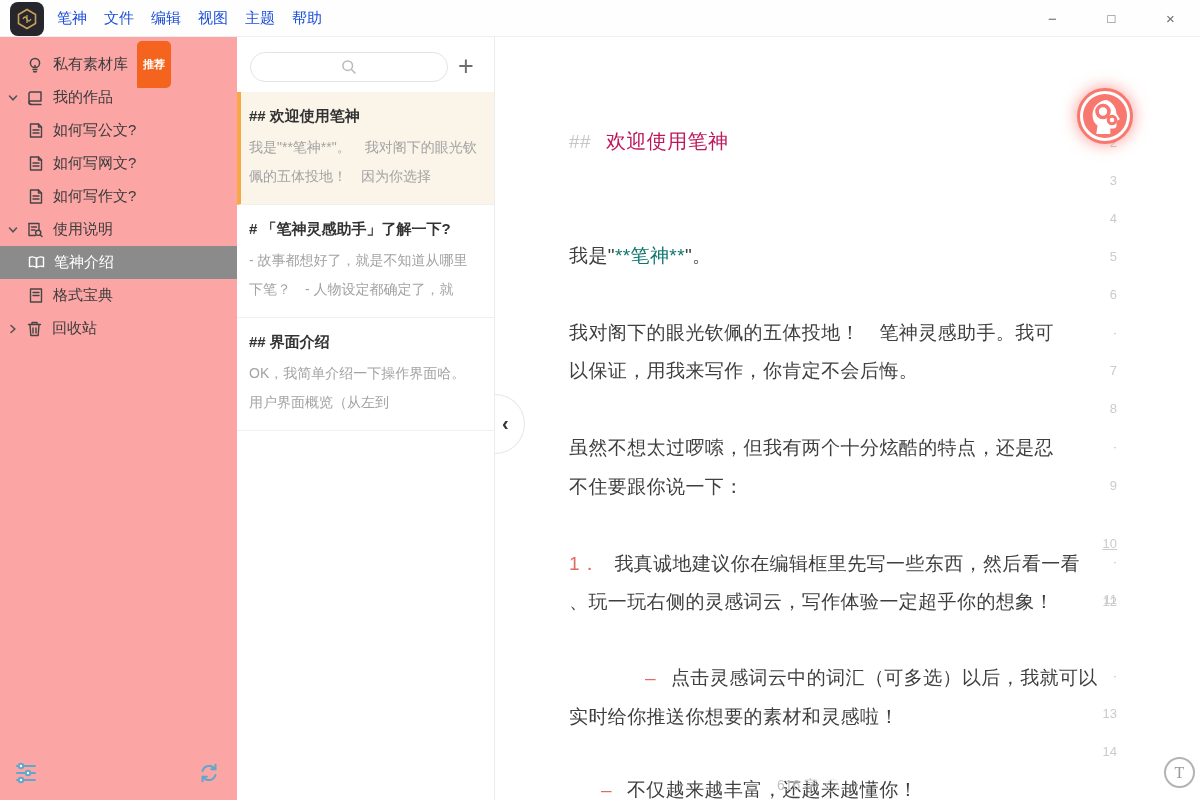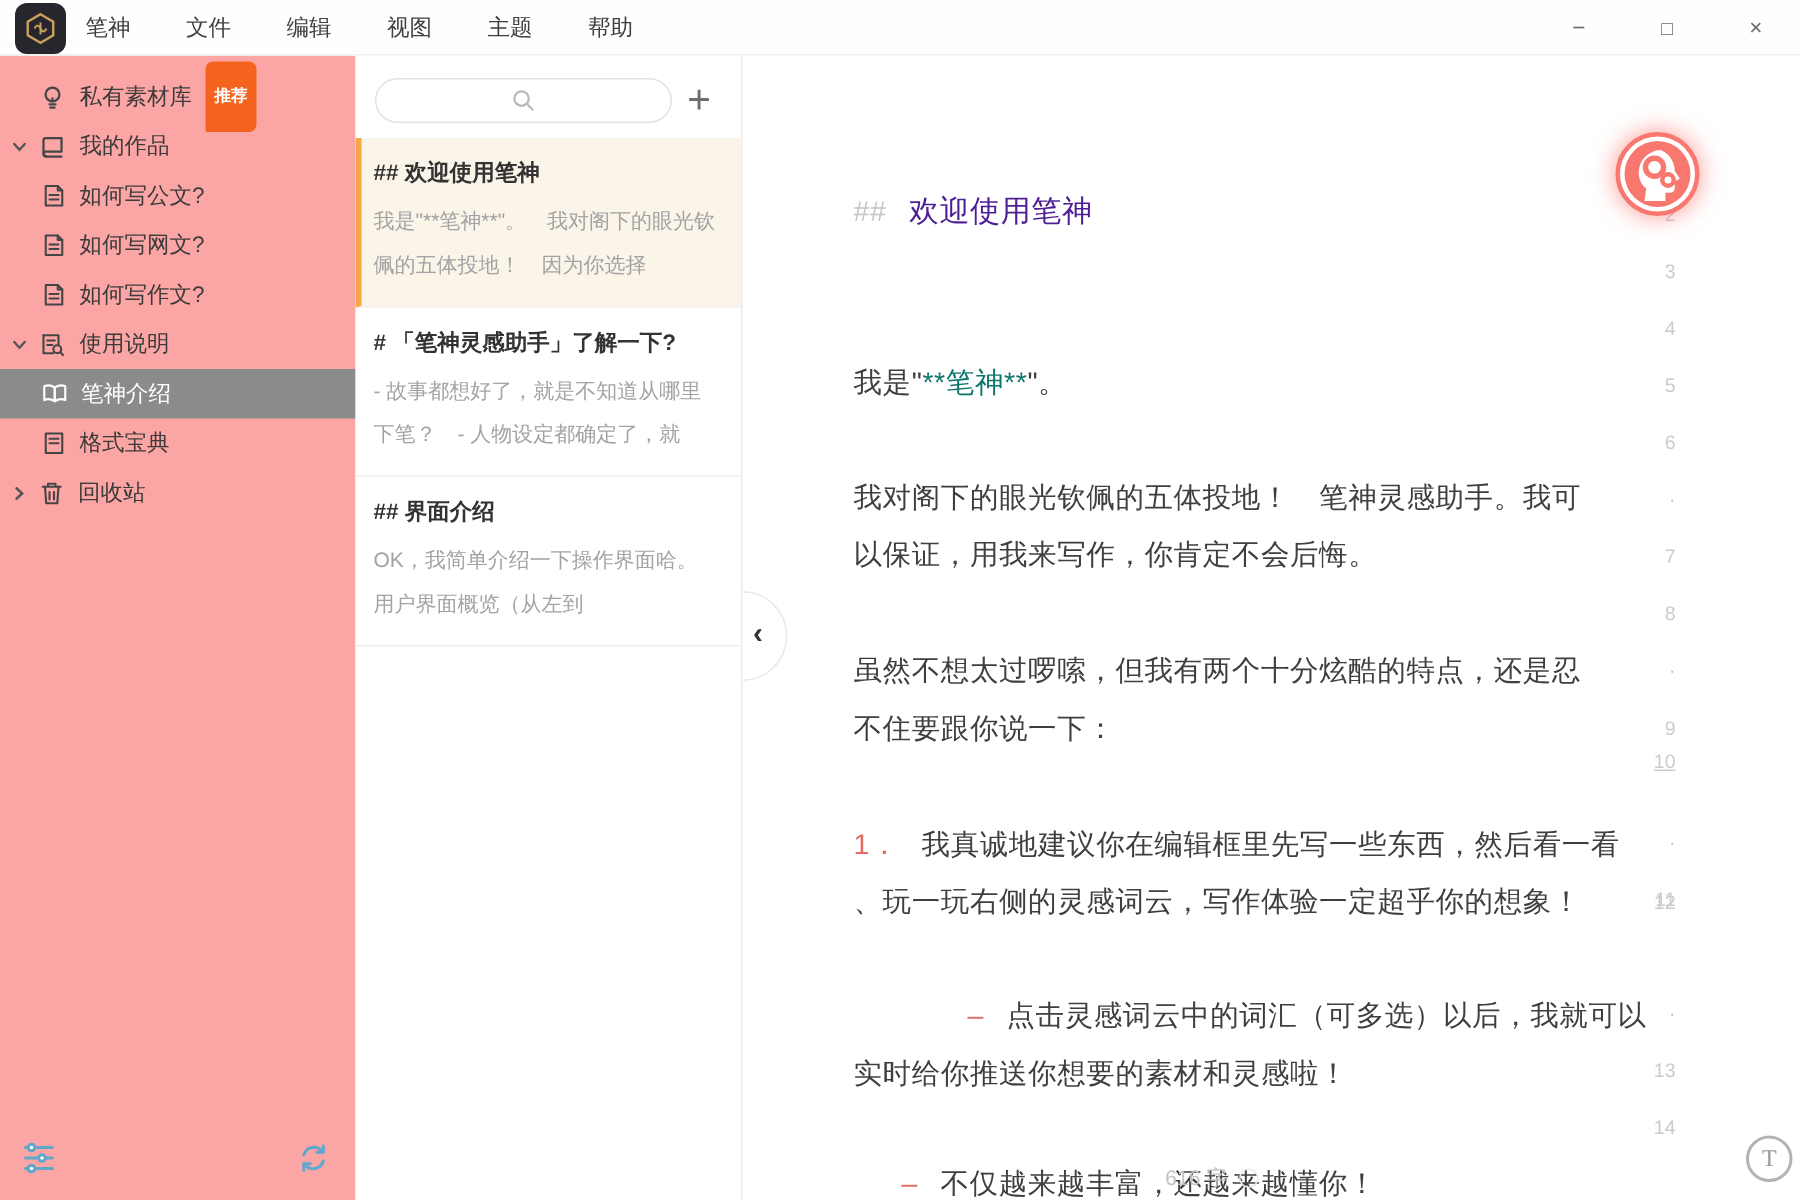--- a/index.html
+++ b/index.html
@@ -5,21 +5,21 @@
   * { margin:0; padding:0; box-sizing:border-box; }
   html,body { width:1200px; height:800px; overflow:hidden; background:#fff;
               font-family:"Liberation Sans","DejaVu Sans",sans-serif; }
   .app { position:absolute; top:0; left:0; width:1200px; height:800px; background:#fff; }
 
   
   .menubar { position:absolute; top:0; left:0; right:0; height:37px; background:#fefefe;
              border-bottom:1px solid #efefef; display:flex; align-items:center; z-index:30; }
   .applogo { width:34px; height:34px; margin:1px 0 0 10px; background:#26262c; border-radius:8px;
              display:flex; align-items:center; justify-content:center; }
-  .menu-items { display:flex; gap:37px; margin-left:13px; font-size:15px; color:#404040; }
+  .menu-items { display:flex; gap:17px; margin-left:13px; font-size:15px; color:#1d4ed8; }
   .menu-items span { cursor:default; }
   .winctl { position:absolute; right:0; top:0; height:37px; display:flex; }
   .winctl .wbtn { width:59px; height:37px; display:flex; align-items:center; justify-content:center;
                   color:#6a6a6a; font-size:15px; }
   .winctl .wbtn.max { font-size:13px; }
 
   
   .sidebar { position:absolute; top:37px; left:0; width:237px; bottom:0; background:#fca5a5; padding-top:11px; }
   .srow { height:33px; display:flex; align-items:center; font-size:15px; color:#3b3b3b; position:relative; }
   .srow .chev { position:absolute; left:8px; display:flex; color:#555; }
@@ -57,21 +57,21 @@
                      z-index:20; cursor:pointer; }
   .collapse-handle span { position:absolute; left:7px; top:50%; transform:translateY(-54%);
                           font-size:20px; font-weight:bold; color:#333; }
 
   
   .editor { position:absolute; top:37px; left:496px; right:0; bottom:0; background:#fff; }
   .erow { position:absolute; left:73px; height:28px; line-height:28px; font-size:19px; color:#3f3f3f;
           white-space:nowrap; letter-spacing:.4px; }
   .erow.ind { left:105px; }
   .title-prefix { color:#c6c6c6; margin-right:15px; }
-  .title-text { color:#4c1d95; font-size:20px; }
+  .title-text { color:#be185d; font-size:20px; }
   .em { color:#0f766e; font-weight:normal; }
   .mark { color:#e06b60; margin-right:15px; }
   .ln { position:absolute; left:595px; width:26px; text-align:right; font-size:13px; color:#cbcbcb;
         height:18px; line-height:18px; }
   .ln.dot { color:#bdbdbd; }
 
   .brain-btn { position:absolute; left:581px; top:51px; width:56px; height:56px; border-radius:50%;
                background:#fff; border:3px solid #f8776f; box-shadow:0 0 16px rgba(248,115,107,.75);
                cursor:pointer; padding:0; }
   .brain-core { position:absolute; left:3px; top:3px; width:44px; height:44px; border-radius:50%;
@@ -304,21 +304,21 @@
     <span class="ln" style="top:97px;">2</span>
     <span class="ln" style="top:135px;">3</span>
     <span class="ln" style="top:173px;">4</span>
     <span class="ln" style="top:211px;">5</span>
     <span class="ln" style="top:249px;">6</span>
     <span class="ln dot" style="top:287px;">·</span>
     <span class="ln" style="top:325px;">7</span>
     <span class="ln" style="top:363px;">8</span>
     <span class="ln dot" style="top:401px;">·</span>
     <span class="ln" style="top:440px;">9</span>
-    <span class="ln" style="top:462px;text-decoration:underline;">10</span>
+    <span class="ln" style="top:498px;text-decoration:underline;">10</span>
     <span class="ln dot" style="top:516px;">·</span>
     <span class="ln" style="top:554px;">11</span>
     <span class="ln" style="top:556px;">12</span>
     <span class="ln dot" style="top:630px;">·</span>
     <span class="ln" style="top:668px;">13</span>
     <span class="ln" style="top:706px;">14</span>
 
     <button class="brain-btn">
       <span class="brain-core">
         <svg width="44" height="44" viewBox="0 0 44 44">

